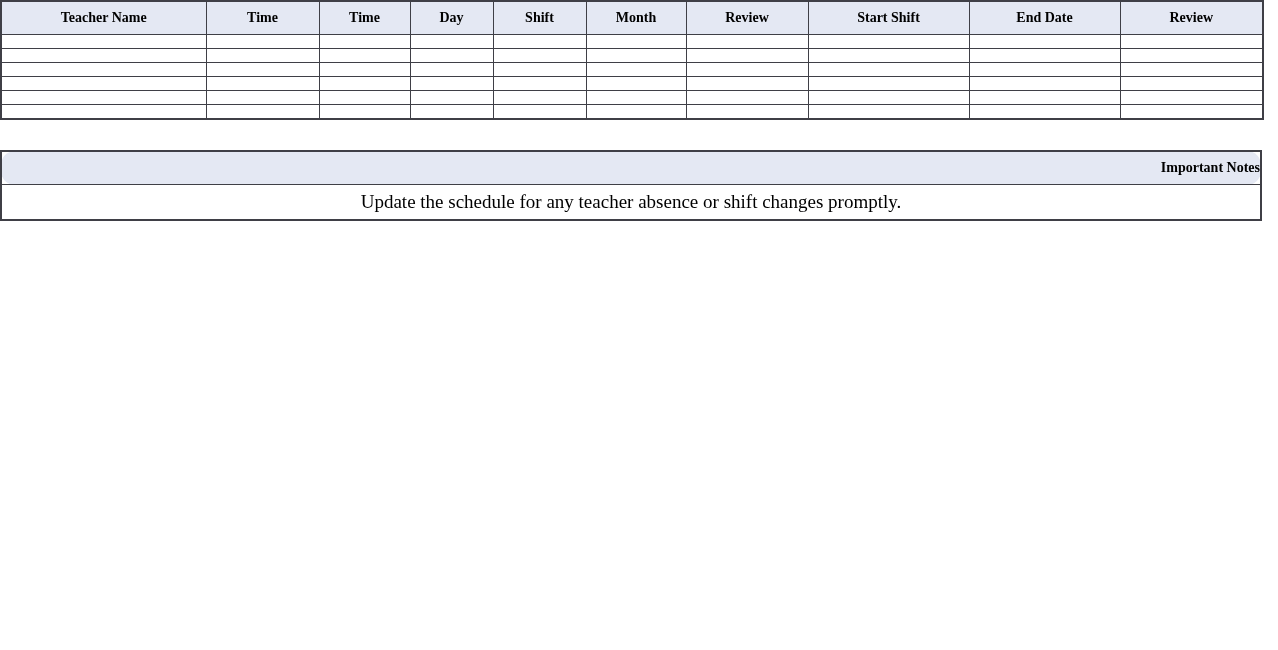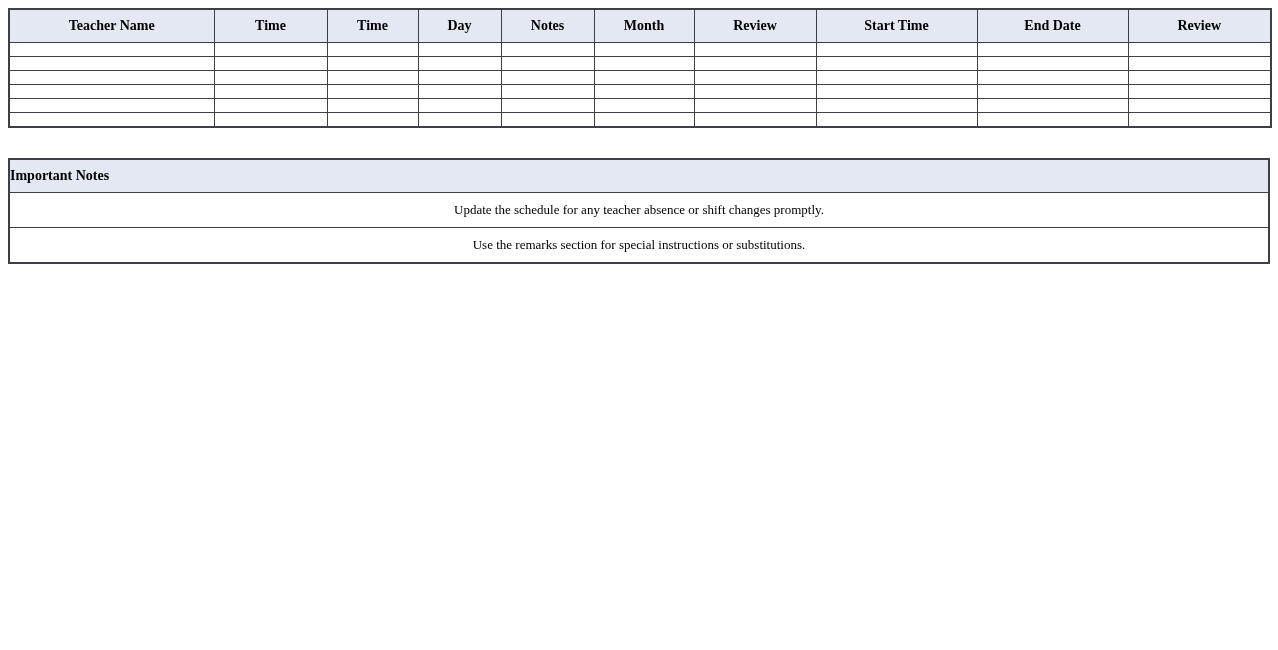--- a/index.html
+++ b/index.html
@@ -6,21 +6,20 @@
     margin: 0;
     padding: 0;
     background: #ffffff;
     width: 1278px;
     height: 650px;
     font-family: "Liberation Serif", serif;
     color: #000000;
     overflow: hidden;
   }
   .page {
-    padding: 8px;
     box-sizing: border-box;
   }
   table {
     border-collapse: collapse;
     table-layout: fixed;
     width: 1262px;
     border: 2px solid #3F3F46;
   }
   th, td {
     border: 1px solid #3F3F46;
@@ -42,27 +41,28 @@
     font-size: 12px;
   }
   .notes {
     margin-top: 30px;
   }
   .notes th {
     background: #E4E8F3;
     height: 32px;
     font-size: 14px;
     font-weight: 700;
-    text-align: left;
+    text-align: right;
     vertical-align: middle;
+    border-radius: 14px;
   }
   .notes td {
     height: 34px;
     background: #ffffff;
-    font-size: 13px;
+    font-size: 19px;
     text-align: center;
     vertical-align: middle;
   }
 </style>
 </head>
 <body>
 
 <div class="page">
 
   <table class="schedule">
@@ -77,24 +77,24 @@
       <col style="width:161px">
       <col style="width:151px">
       <col style="width:143px">
     </colgroup>
     <thead>
       <tr id="schedule-head">
           <th>Teacher Name</th>
           <th>Time</th>
           <th>Time</th>
           <th>Day</th>
-          <th>Notes</th>
+          <th>Shift</th>
           <th>Month</th>
           <th>Review</th>
-          <th>Start Time</th>
+          <th>Start Shift</th>
           <th>End Date</th>
           <th>Review</th>
         </tr>
     </thead>
     <tbody id="schedule-body">
         <tr>
           <td></td>
           <td></td>
           <td></td>
           <td></td>
@@ -171,19 +171,16 @@
   <table class="notes">
     <thead>
       <tr>
         <th>Important Notes</th>
       </tr>
     </thead>
     <tbody id="notes-body">
         <tr>
           <td>Update the schedule for any teacher absence or shift changes promptly.</td>
         </tr>
-        <tr>
-          <td>Use the remarks section for special instructions or substitutions.</td>
-        </tr>
       </tbody>
   </table>
 
 </div>
 
 </body></html>

